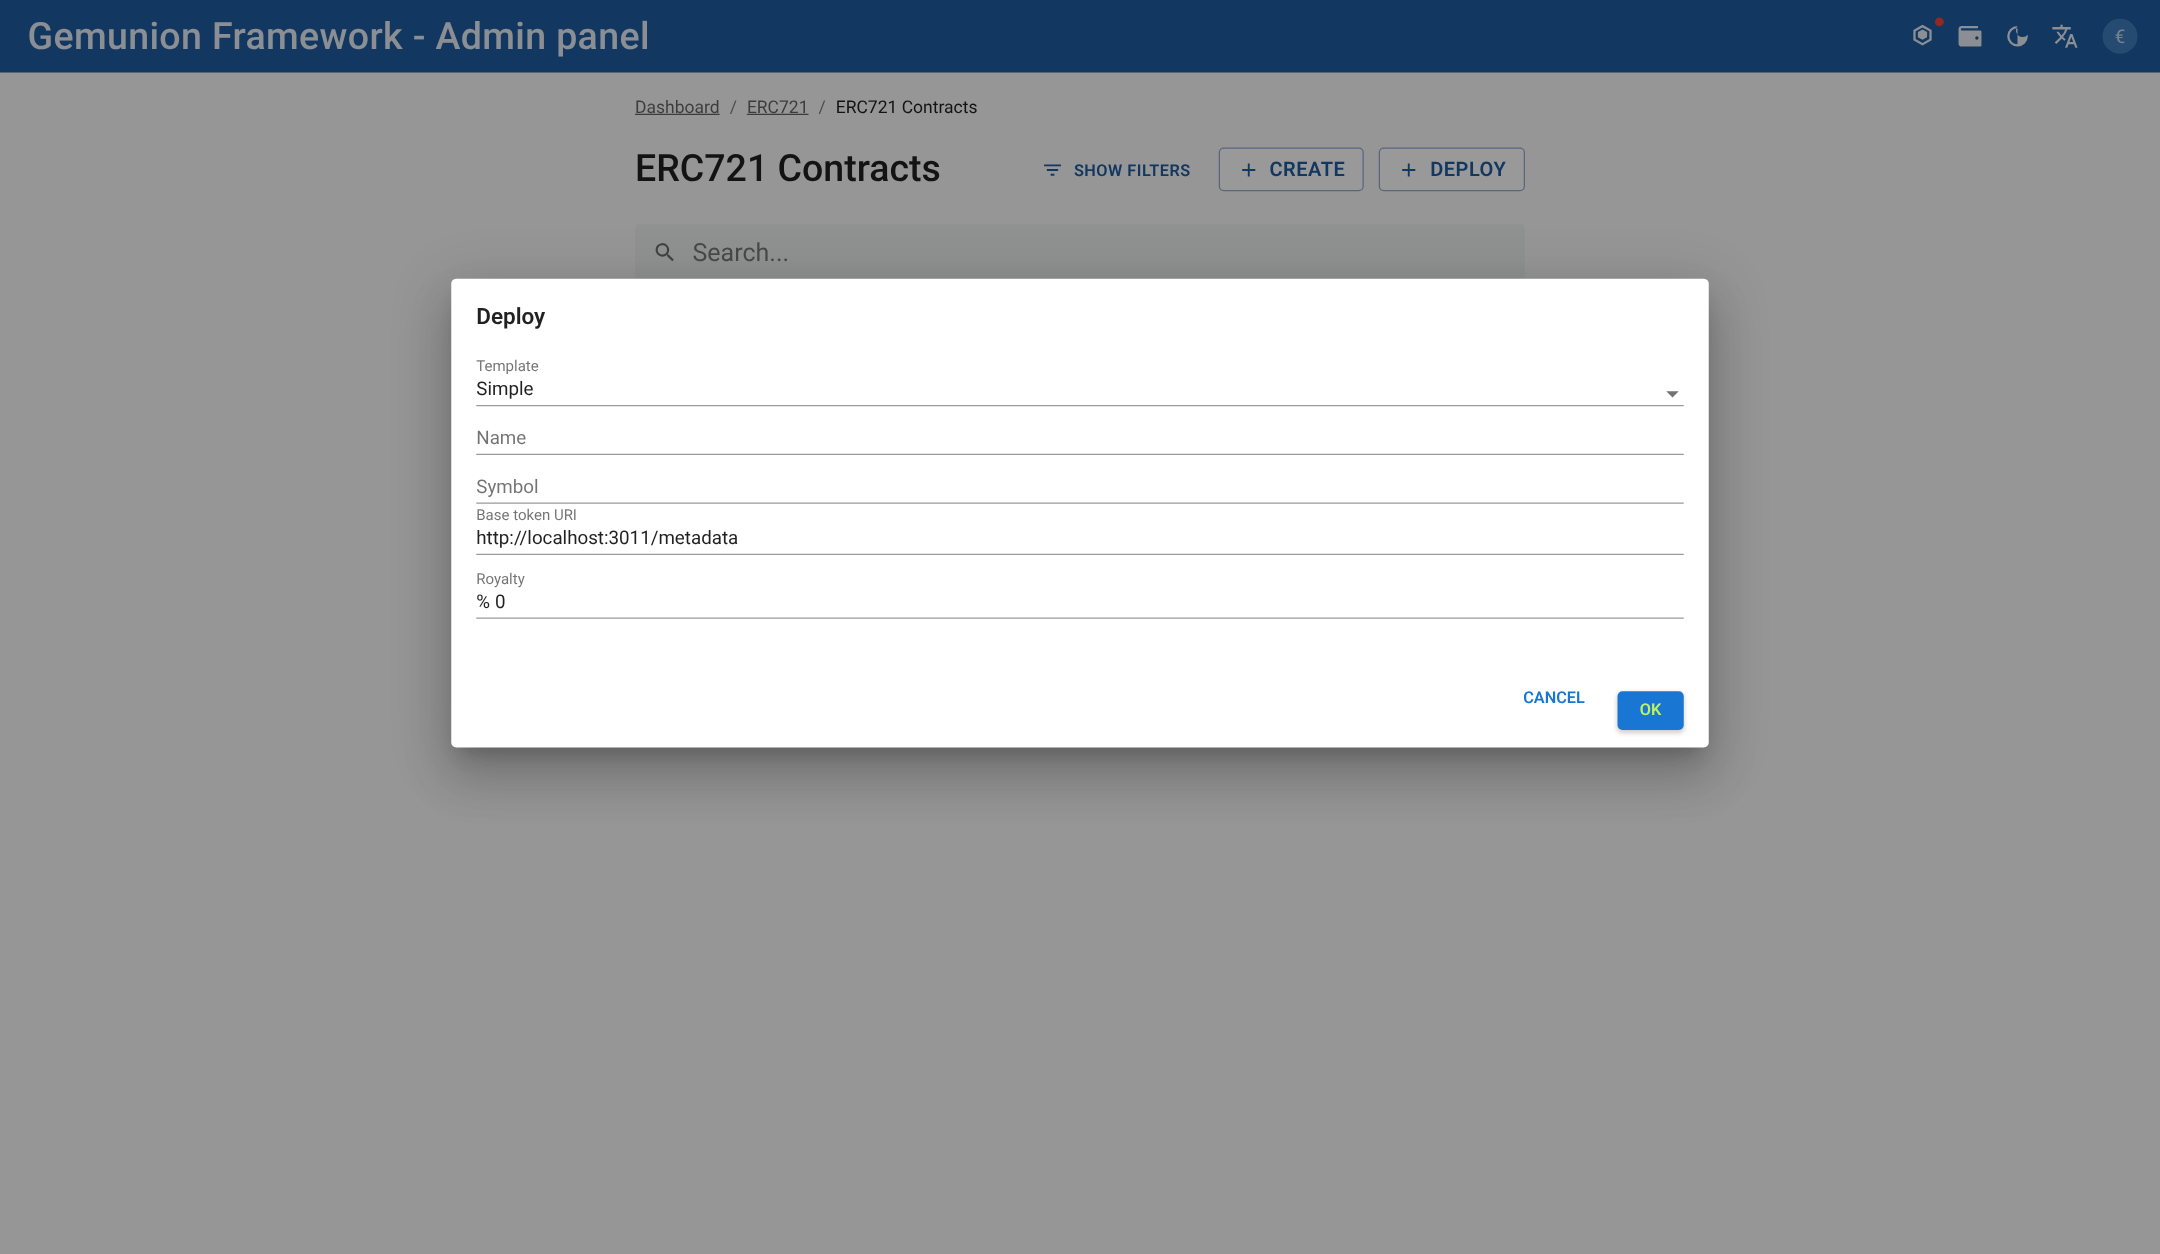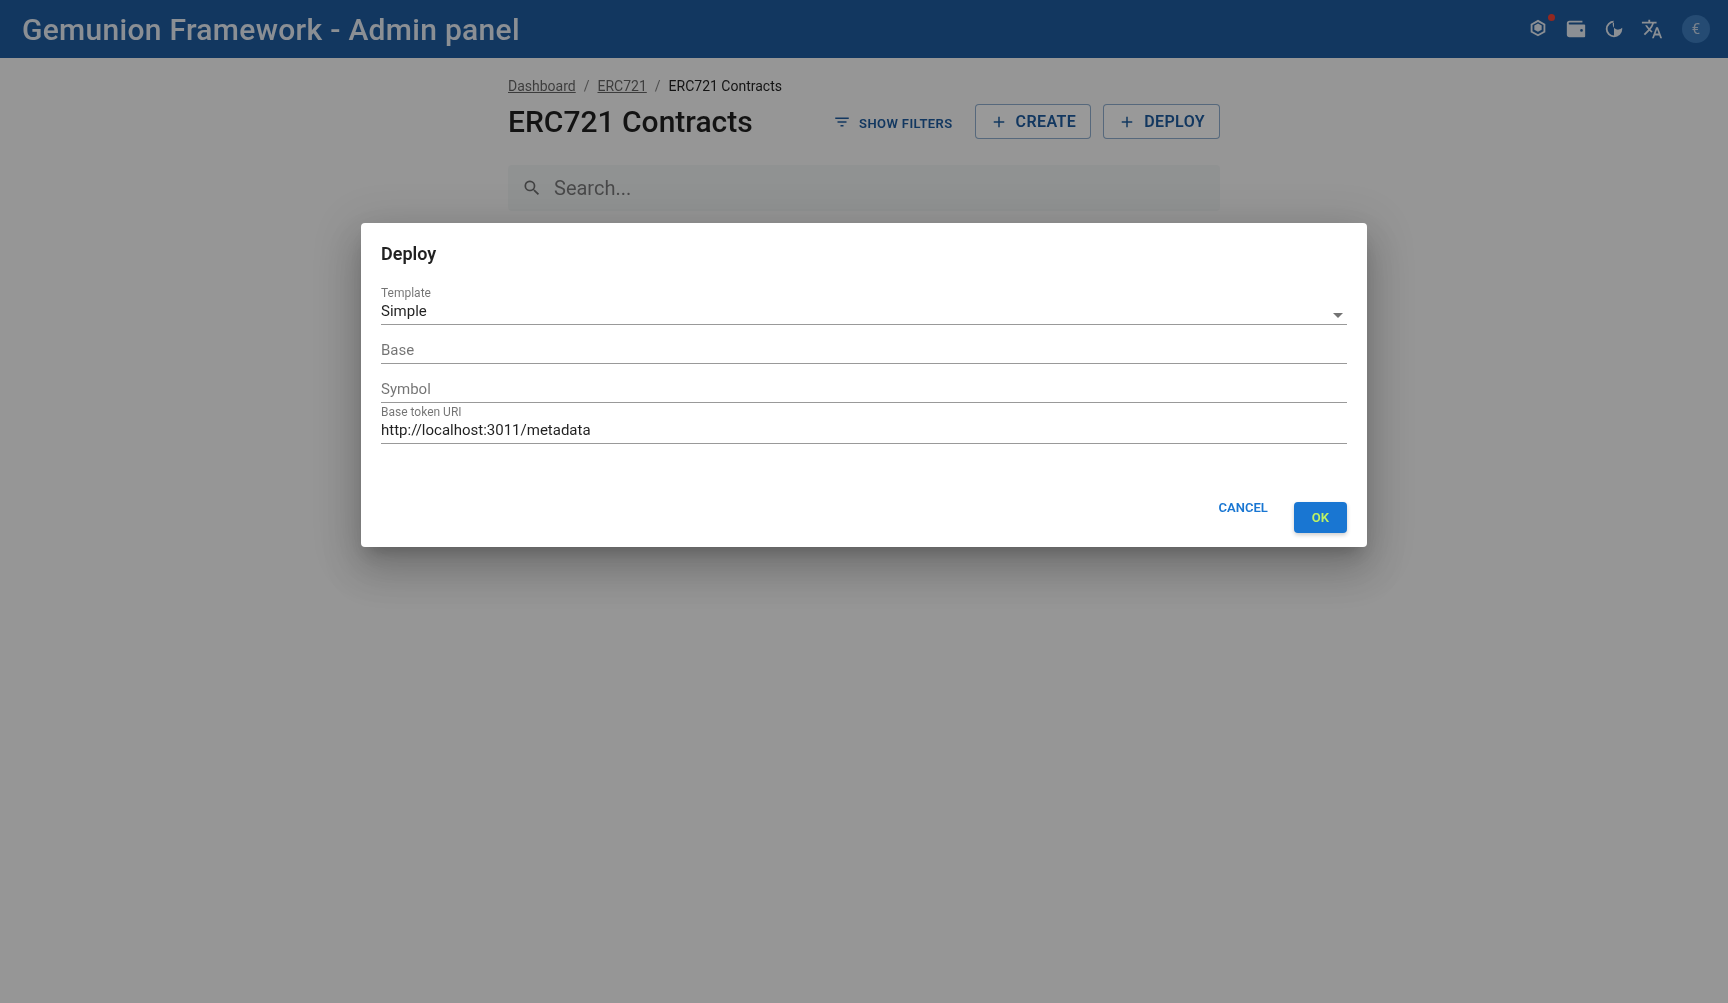--- a/index.html
+++ b/index.html
@@ -79,21 +79,21 @@
   }
   .container {
     width: 712px;
   }
   .breadcrumbs {
     font-size: 14px;
     color: rgba(0,0,0,0.6);
     display: flex;
     align-items: center;
     gap: 8px;
-    margin-bottom: 10px;
+    margin-bottom: 24px;
   }
   .breadcrumb-link {
     color: rgba(0,0,0,0.6);
     text-decoration: underline;
     cursor: pointer;
   }
   .breadcrumb-current { color: rgba(0,0,0,0.87); }
   .breadcrumb-sep { color: rgba(0,0,0,0.5); }
 
   .page-header {
@@ -350,30 +350,37 @@
 <div class="dialog">
   <div class="dialog-title">Deploy</div>
 
   <div class="field">
     <span class="field-label">Template</span>
     <span class="field-value">Simple</span>
     <span class="select-arrow"></span>
   </div>
 
   <div class="field empty-label">
-    <span class="field-placeholder">Base</span>
+    <span class="field-placeholder">Name</span>
   </div>
 
   <div class="field empty-label">
     <span class="field-placeholder">Symbol</span>
   </div>
 
   <div class="field" style="margin-bottom:10px">
     <span class="field-label">Base token URI</span>
     <span class="field-value">http://localhost:3011/metadata</span>
   </div>
 
+  <div class="field" style="margin-bottom:0">
+    <span class="field-label">Royalty</span>
+    <div class="royalty-row">
+      <span>%</span>
+      <span>0</span>
+    </div>
+  </div>
 
   <div class="dialog-actions">
     <button class="btn-text-primary">Cancel</button>
     <button class="btn-contained-primary">OK</button>
   </div>
 </div>
 
 </body></html>

